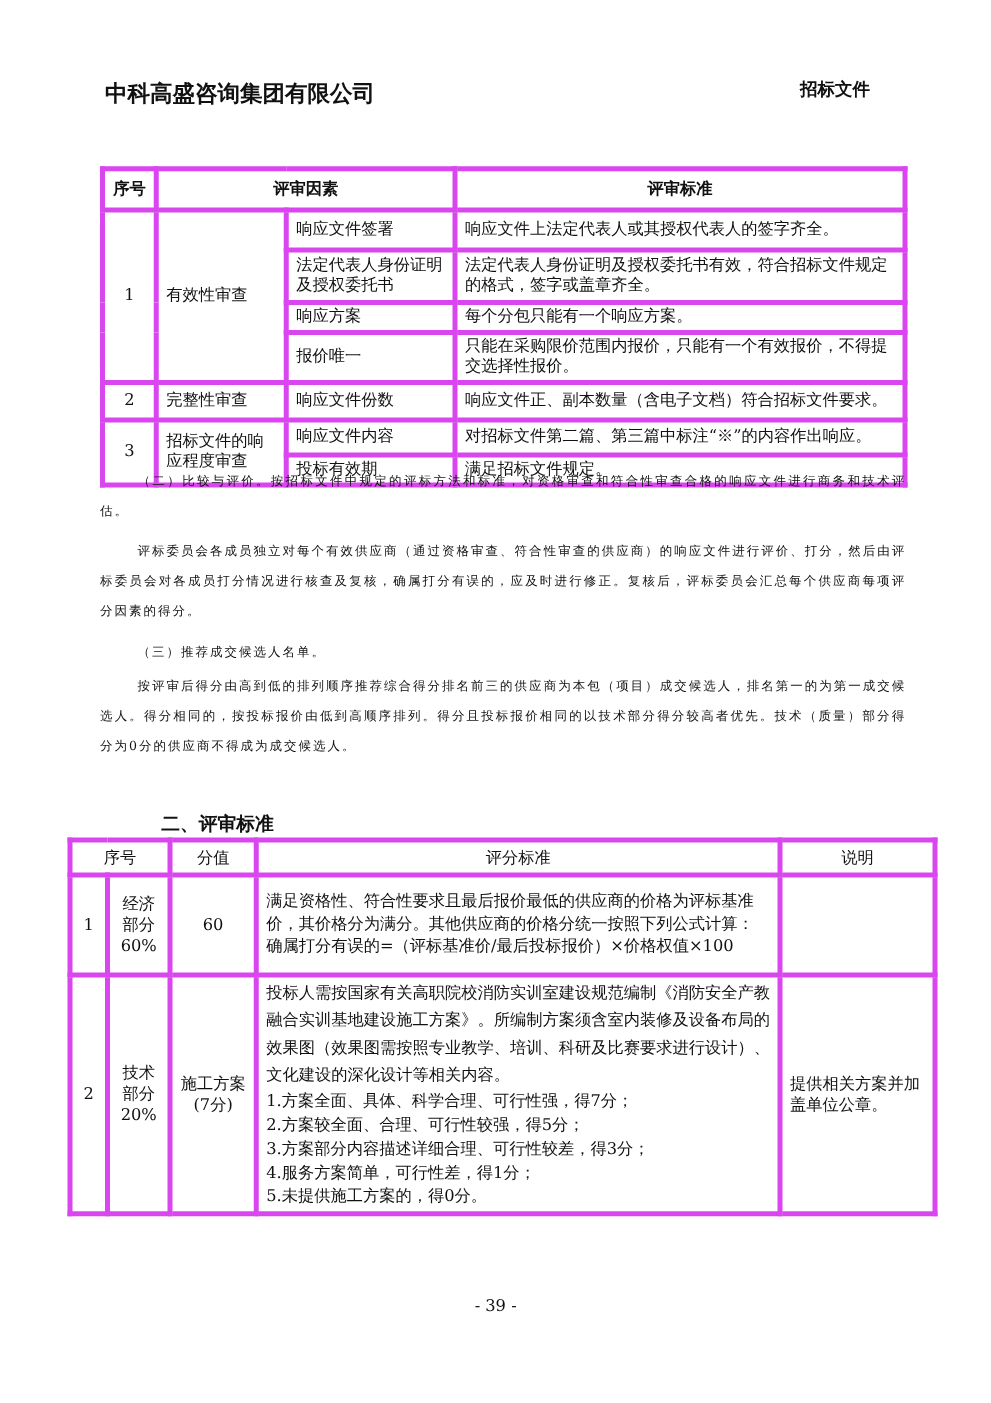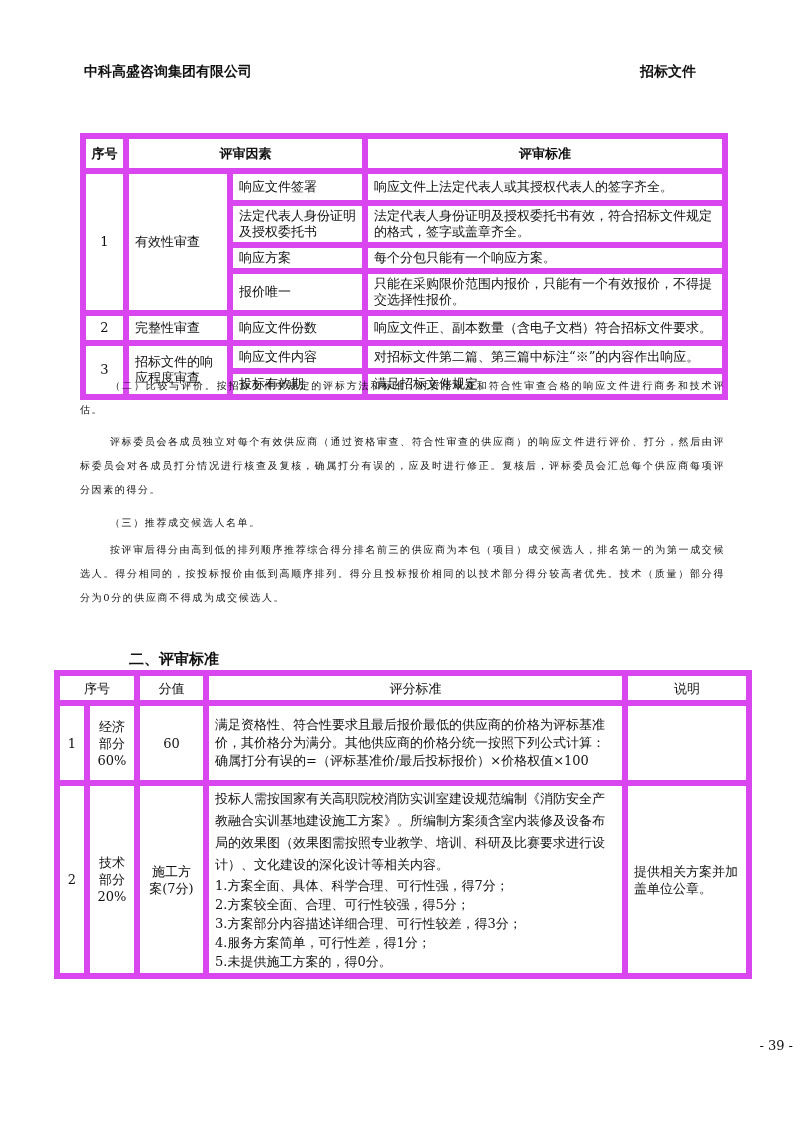--- a/index.html
+++ b/index.html
@@ -1,22 +1,22 @@
 <!DOCTYPE html>
 <html><head>
 <meta charset="utf-8">
 <style>
   html, body { margin: 0; padding: 0; background: #fff; }
   body { width: 793px; height: 1122px; position: relative; overflow: hidden;
          font-family: "DejaVu Serif", "Liberation Serif", serif; color: #111; }
-  .hdr-left { position: absolute; left: 84px; top: 63px; font-size: 14px; font-weight: bold; letter-spacing: 0px; }
+  .hdr-left { position: absolute; left: 84px; top: 63px; font-size: 18px; font-weight: bold; letter-spacing: 0px; }
   .hdr-right { position: absolute; left: 640px; top: 63px; font-size: 14px; font-weight: bold; }
 
   table { border-collapse: collapse; position: absolute; table-layout: fixed; }
-  td, th { border: 6px solid #d946ef; padding: 0 5px; vertical-align: middle; font-weight: normal; }
+  td, th { border: 4px solid #d946ef; padding: 0 5px; vertical-align: middle; font-weight: normal; }
 
   
   #t1 { left: 80px; top: 133px; width: 642px; font-size: 13px; line-height: 16px; }
   #t1 th { font-family: "DejaVu Sans", "Liberation Sans", sans-serif; font-weight: bold; font-size: 13px; height: 29px; text-align: center; }
   #t1 td { padding: 2px 6px; }
   #t1 .c { text-align: center; }
 
   .para { position: absolute; left: 80px; width: 645px; font-size: 10px; line-height: 24px; letter-spacing: 1.6px; text-align: justify; }
   .para .ind { display: inline-block; width: 30px; }
 
@@ -24,21 +24,21 @@
                font-family: "DejaVu Sans", "Liberation Sans", sans-serif; margin-left: 12px; }
 
   
   #t2 { left: 54px; top: 670px; width: 692px; font-size: 13px; line-height: 17px; }
   #t2 th { height: 24px; text-align: center; font-size: 13px; }
   #t2 td { padding: 2px 6px; }
   #t2 .c { text-align: center; }
   #t2 .crit { line-height: 18px; }
   #t2 .crit2 { line-height: 19px; }
 
-  .page-num { position: absolute; left: 0; width: 793px; top: 1038px; text-align: right; font-size: 13px; }
+  .page-num { position: absolute; left: 0; width: 793px; top: 1038px; text-align: center; font-size: 13px; }
 </style>
 </head>
 <body>
 
 <div class="hdr-left">中科高盛咨询集团有限公司</div>
 <div class="hdr-right">招标文件</div>
 
 <table id="t1">
   <colgroup>
     <col style="width:43px">

